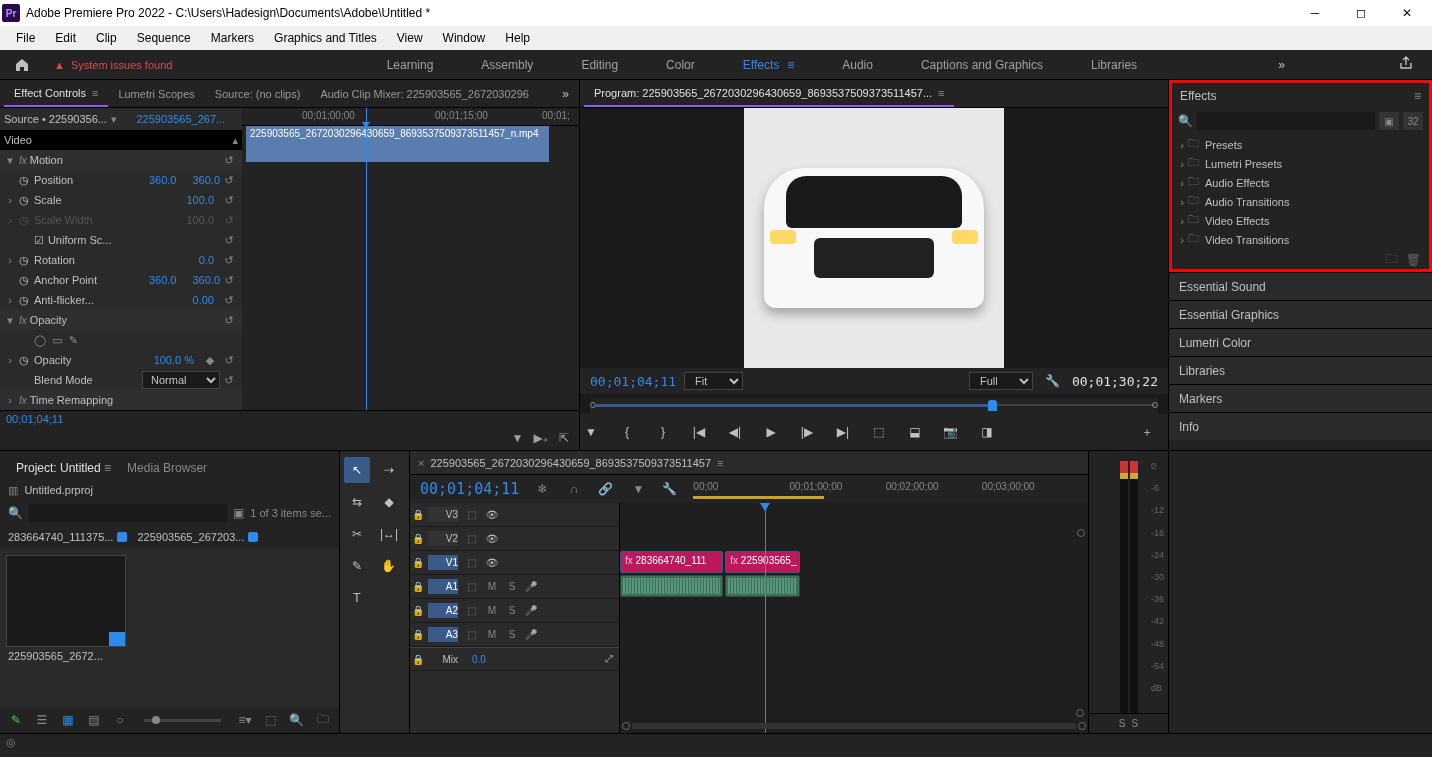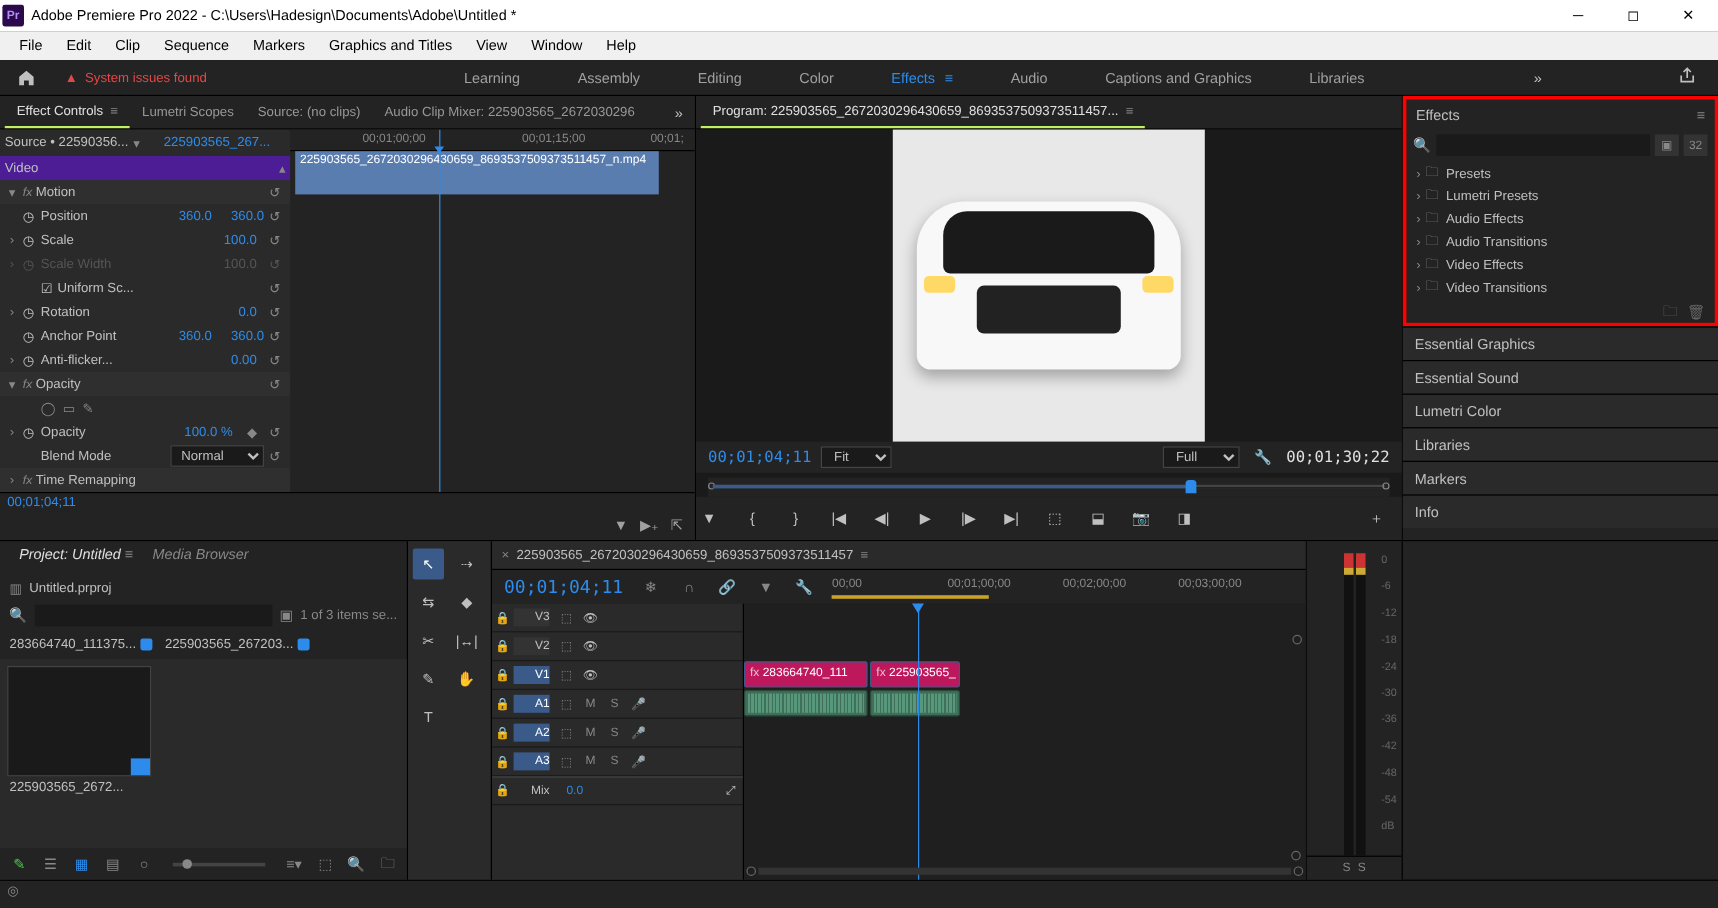--- a/index.html
+++ b/index.html
@@ -28,32 +28,32 @@
 
 
 .mainrow { display:flex; height:370px; }
 .leftcol { width:580px; display:flex; flex-direction:column; border-right:1px solid #000; }
 .centercol { flex:1; display:flex; flex-direction:column; border-right:1px solid #000; }
 .rightcol { width:263px; display:flex; flex-direction:column; }
 
 
 .paneltabs { height:28px; background:#232323; display:flex; align-items:center; border-bottom:1px solid #000; padding:0 4px; overflow:hidden; }
 .ptab { padding:6px 10px; font-size:11px; color:#989898; white-space:nowrap; }
-.ptab.active { color:#e0e0e0; border-bottom:2px solid #bef264; }
+.ptab.active { color:#e0e0e0; border-bottom:2px solid #8b5cf6; }
 .ptab .ptmenu { margin-left:6px; color:#888; }
 .panelmenu-right { margin-left:auto; padding:4px 6px; color:#c0c0c0; }
 
 
 .ecbody { flex:1; background:#2a2a2a; display:flex; overflow:hidden; position:relative; }
 .ecleft { width:242px; background:#2a2a2a; overflow:hidden; }
 .ecright { flex:1; background:#232323; position:relative; }
 .ec-srcrow { height:22px; display:flex; align-items:center; padding:0 4px; font-size:11px; background:#2a2a2a; }
 .ec-srcrow .srcactive { color:#2d8ceb; margin-left:16px; }
 .ec-row { height:20px; display:flex; align-items:center; padding:0 4px; font-size:11px; }
-.ec-row.header { background:#4c1d95; }
+.ec-row.header { background:#000000; }
 .ec-row .chev { width:12px; text-align:center; color:#888; }
 .ec-row .fx { color:#888; margin:0 3px; font-style:italic; font-size:10px; }
 .ec-row .sw { width:12px; height:12px; margin:0 3px; }
 .ec-row .lbl { flex:1; white-space:nowrap; overflow:hidden; }
 .ec-row .val { color:#2d8ceb; margin-left:auto; padding-right:6px; }
 .ec-row .val2 { color:#2d8ceb; margin-left:10px; }
 .ec-row .kf { width:20px; text-align:center; color:#888; }
 .ec-row .reset { width:18px; text-align:center; color:#888; }
 .ec-row.sect { background:#2f2f2f; }
 .ec-row .muted { color:#555; }
@@ -109,21 +109,21 @@
 
 
 .bottomrow { display:flex; height:283px; border-top:1px solid #000; }
 .projcol { width:340px; display:flex; flex-direction:column; border-right:1px solid #000; }
 .toolscol { width:70px; background:#2a2a2a; border-right:1px solid #000; }
 .tlcol { flex:1; display:flex; flex-direction:column; border-right:1px solid #000; }
 .audiocol { width:80px; background:#232323; border-right:1px solid #000; }
 .rightcol2 { width:263px; }
 
 
-.projhdr { height:28px; display:flex; align-items:flex-start; padding:0 8px;font-style:italic; }
+.projhdr { height:28px; display:flex; align-items:flex-end; padding:0 8px; }
 .projhdr .ptab2 { padding:4px 8px; font-size:12px; color:#e0e0e0; }
 .projhdr .ptab2.inactive { color:#888; }
 .projname { height:22px; display:flex; align-items:center; padding:0 8px; font-size:11px; color:#c0c0c0; gap:6px; }
 .projsearch { height:24px; display:flex; align-items:center; padding:0 8px; gap:6px; }
 .projsearch .sicon { color:#888; }
 .projsearch input { flex:1; background:#1a1a1a; border:none; color:#c0c0c0; padding:3px 4px; font-size:11px; }
 .projsearch .info { color:#888; font-size:11px; white-space:nowrap; }
 .projbins { height:24px; display:flex; align-items:center; gap:10px; padding:0 8px; font-size:11px; }
 .projbins .bin { display:flex; align-items:center; gap:4px; color:#c0c0c0; }
 .projbins .bin .dot { width:10px; height:10px; background:#2d8ceb; border-radius:2px; }
@@ -457,22 +457,22 @@
             <span class="chev">›</span>
             <span class="folder">🗀</span>
             <span>Video Transitions</span>
           </div>
       </div>
       <div class="efffoot">
         <span>🗀</span>
         <span>🗑</span>
       </div>
     </div>
+    <div class="closedp">Essential Sound</div>
     <div class="closedp">Essential Graphics</div>
-    <div class="closedp">Essential Sound</div>
     <div class="closedp">Lumetri Color</div>
     <div class="closedp">Libraries</div>
     <div class="closedp">Markers</div>
     <div class="closedp">Info</div>
   </div>
 </div>
 
 <div class="bottomrow">
 
   <div class="projcol">

